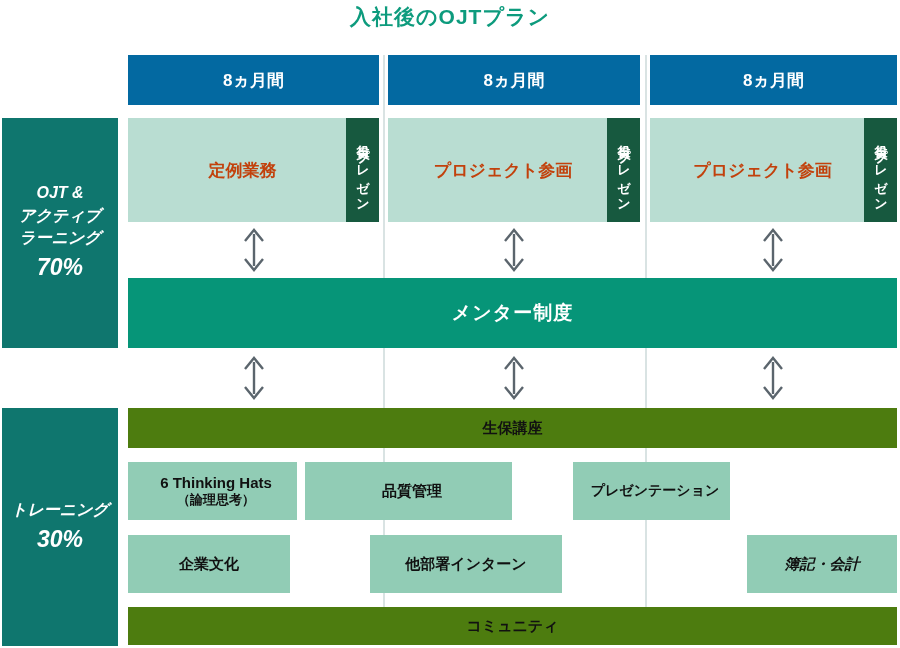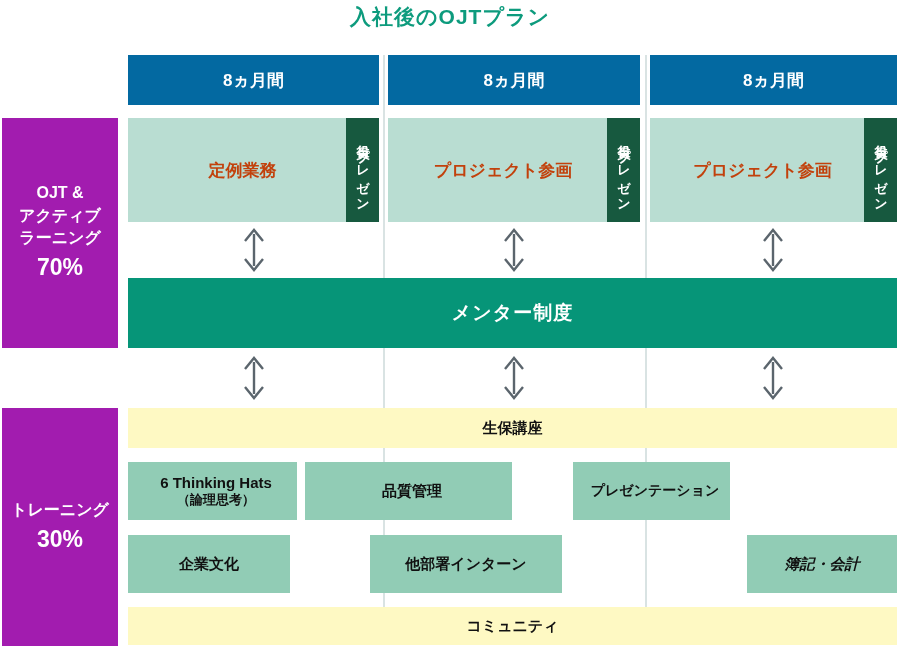--- a/index.html
+++ b/index.html
@@ -8,23 +8,23 @@
     font-family:"Liberation Sans","DejaVu Sans",sans-serif;
   }
   .title{
     position:absolute;top:3px;left:0;width:100%;text-align:center;
     font-size:21px;font-weight:bold;color:#0d9b7d;letter-spacing:1px;
   }
   .divider{position:absolute;top:55px;height:552px;width:2px;background:#d9e3e3;z-index:0;}
   .d1{left:383px;}
   .d2{left:645px;}
   .sidebar-block{
-    position:absolute;left:2px;width:116px;background:#a21caf;color:#fff;
+    position:absolute;left:2px;width:116px;background:#0f766e;color:#fff;
     display:flex;flex-direction:column;align-items:center;justify-content:center;
-    text-align:center;font-weight:bold;font-size:16px;line-height:1.4;z-index:1;
+    text-align:center;font-weight:bold;font-size:16px;line-height:1.4;z-index:1;font-style:italic;
   }
   .sb1{top:118px;height:230px;}
   .sb2{top:408px;height:238px;}
   .sb-pct{font-size:23px;margin-top:2px;}
   .col-header{
     position:absolute;top:55px;height:50px;background:#0369a1;color:#fff;
     display:flex;align-items:center;justify-content:center;
     font-size:17px;font-weight:bold;z-index:1;
   }
   .activity-box{
@@ -45,21 +45,21 @@
   .ar2{top:354px;}
   .ax1{left:239px;}
   .ax2{left:499px;}
   .ax3{left:758px;}
   .mentor-bar{
     position:absolute;left:128px;top:278px;width:769px;height:70px;background:#069578;
     display:flex;align-items:center;justify-content:center;
     color:#fff;font-size:19px;font-weight:bold;z-index:1;letter-spacing:1px;
   }
   .wide-bar{
-    position:absolute;left:128px;width:769px;background:#fef9c3;
+    position:absolute;left:128px;width:769px;background:#4d7c0f;
     display:flex;align-items:center;justify-content:center;
     color:#111;font-size:15px;font-weight:bold;z-index:1;
   }
   .insurance{top:408px;height:40px;}
   .community{top:607px;height:38px;}
   .small-box{
     position:absolute;height:58px;background:#91ccb5;
     display:flex;flex-direction:column;align-items:center;justify-content:center;
     text-align:center;color:#111;font-size:15px;font-weight:bold;line-height:1.25;z-index:1;
   }

